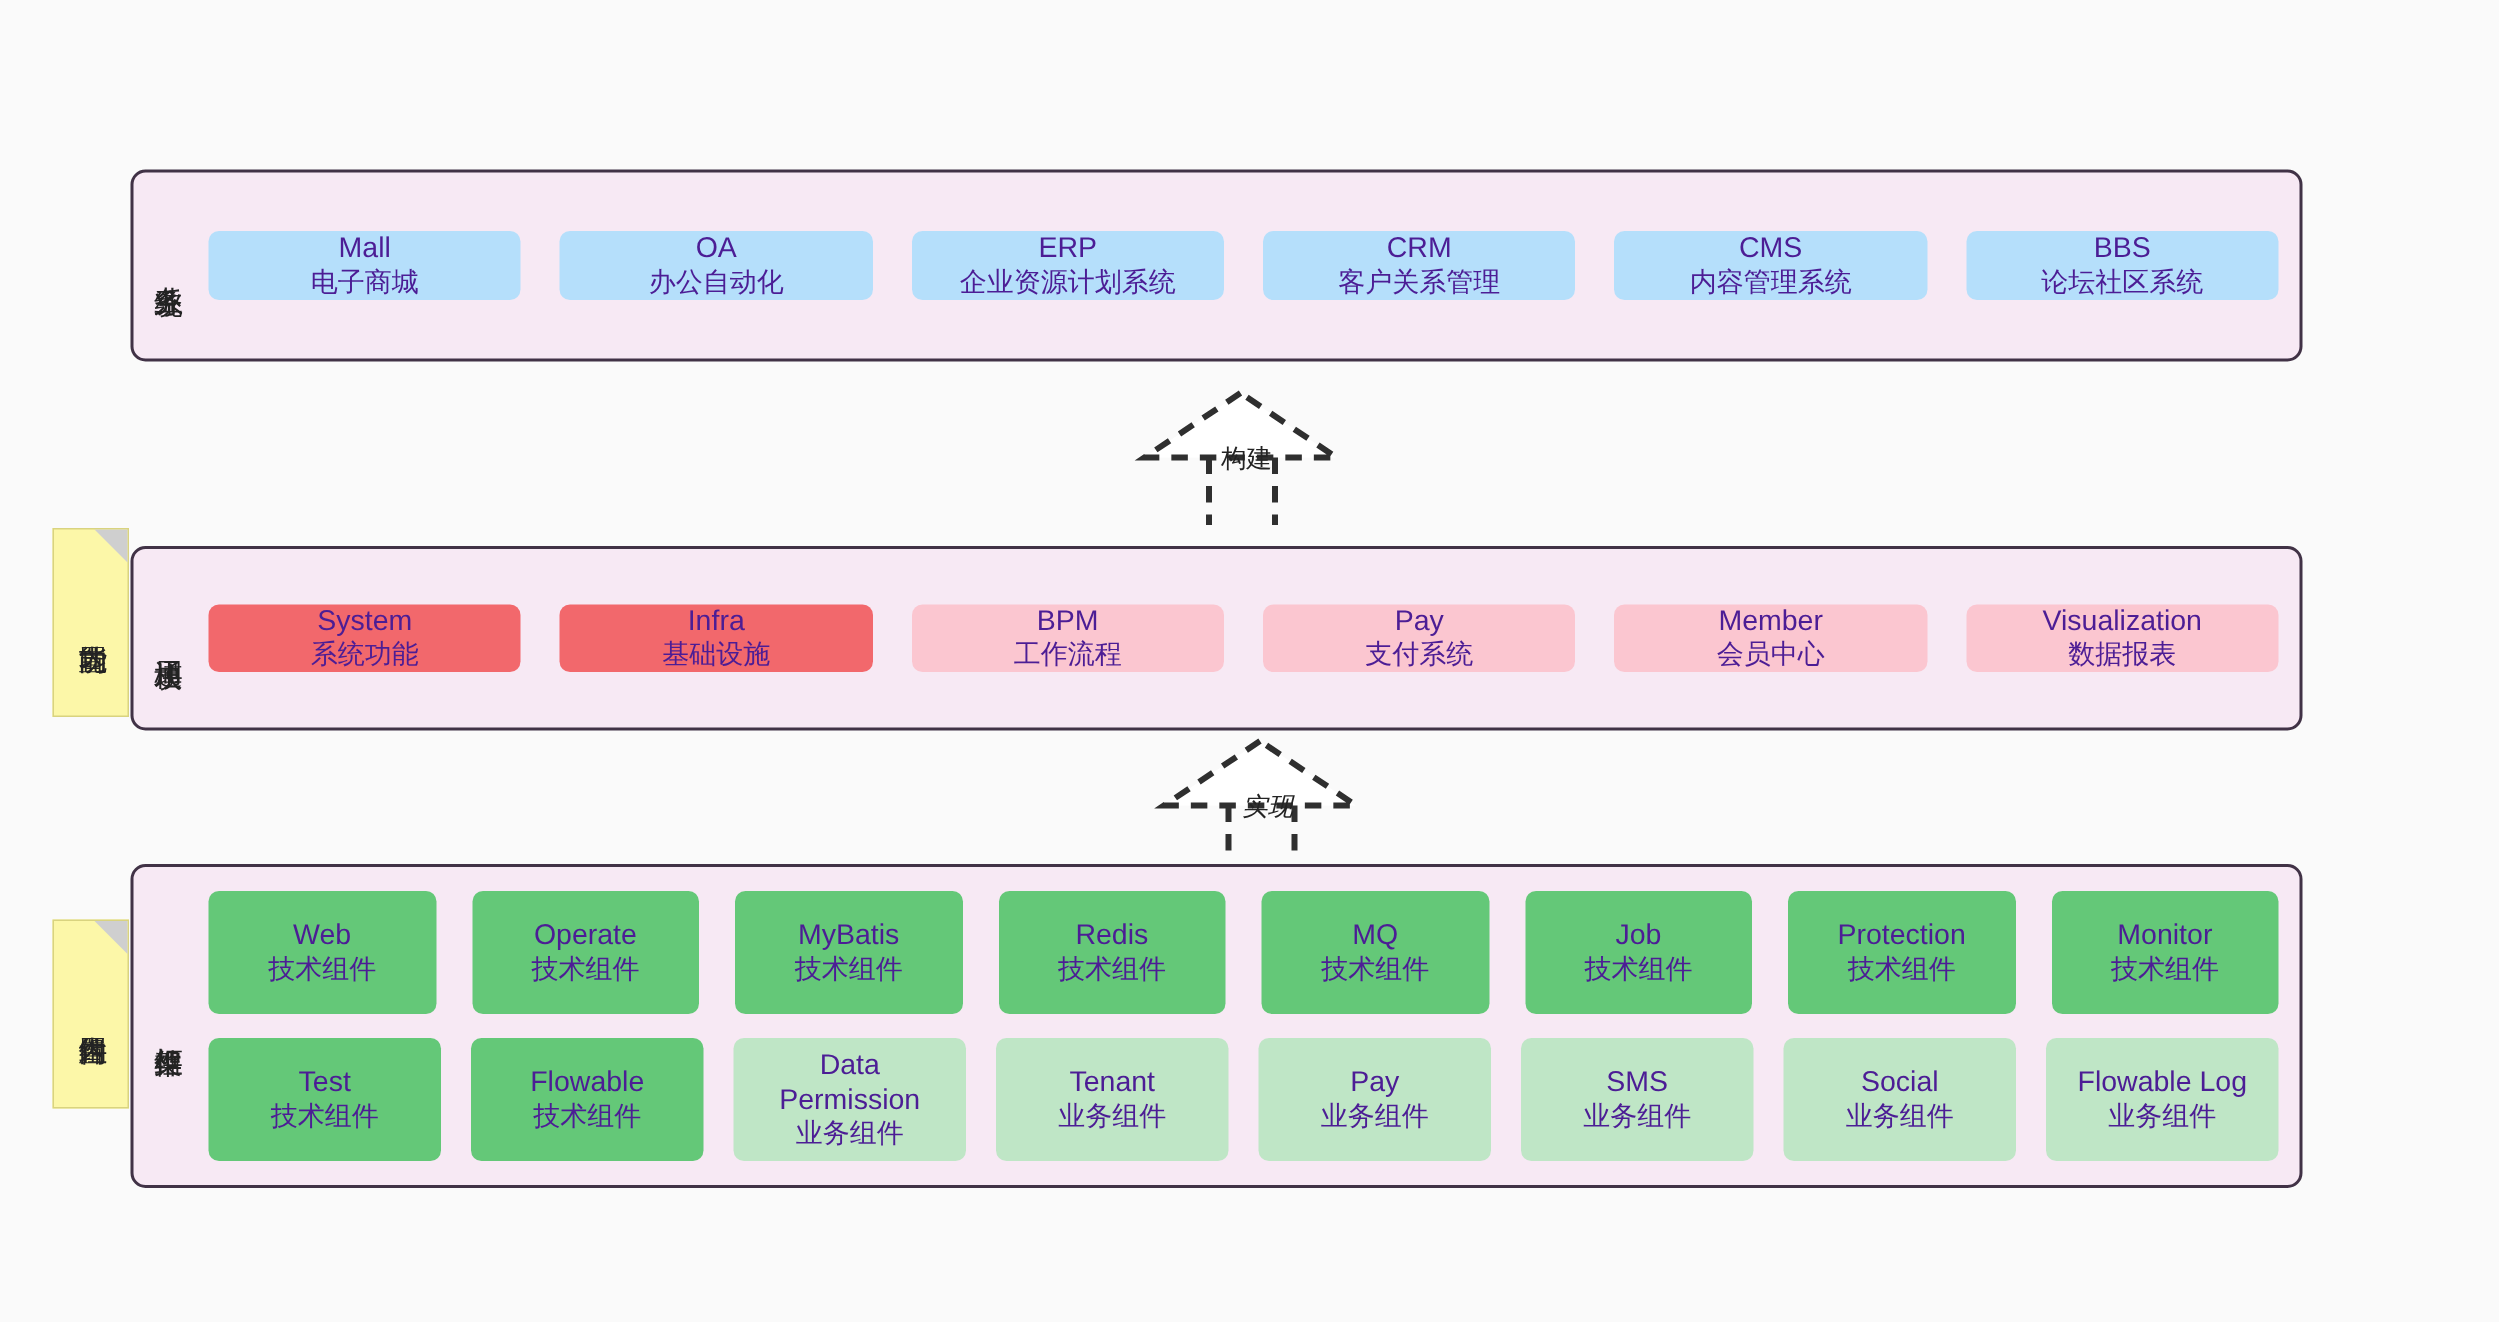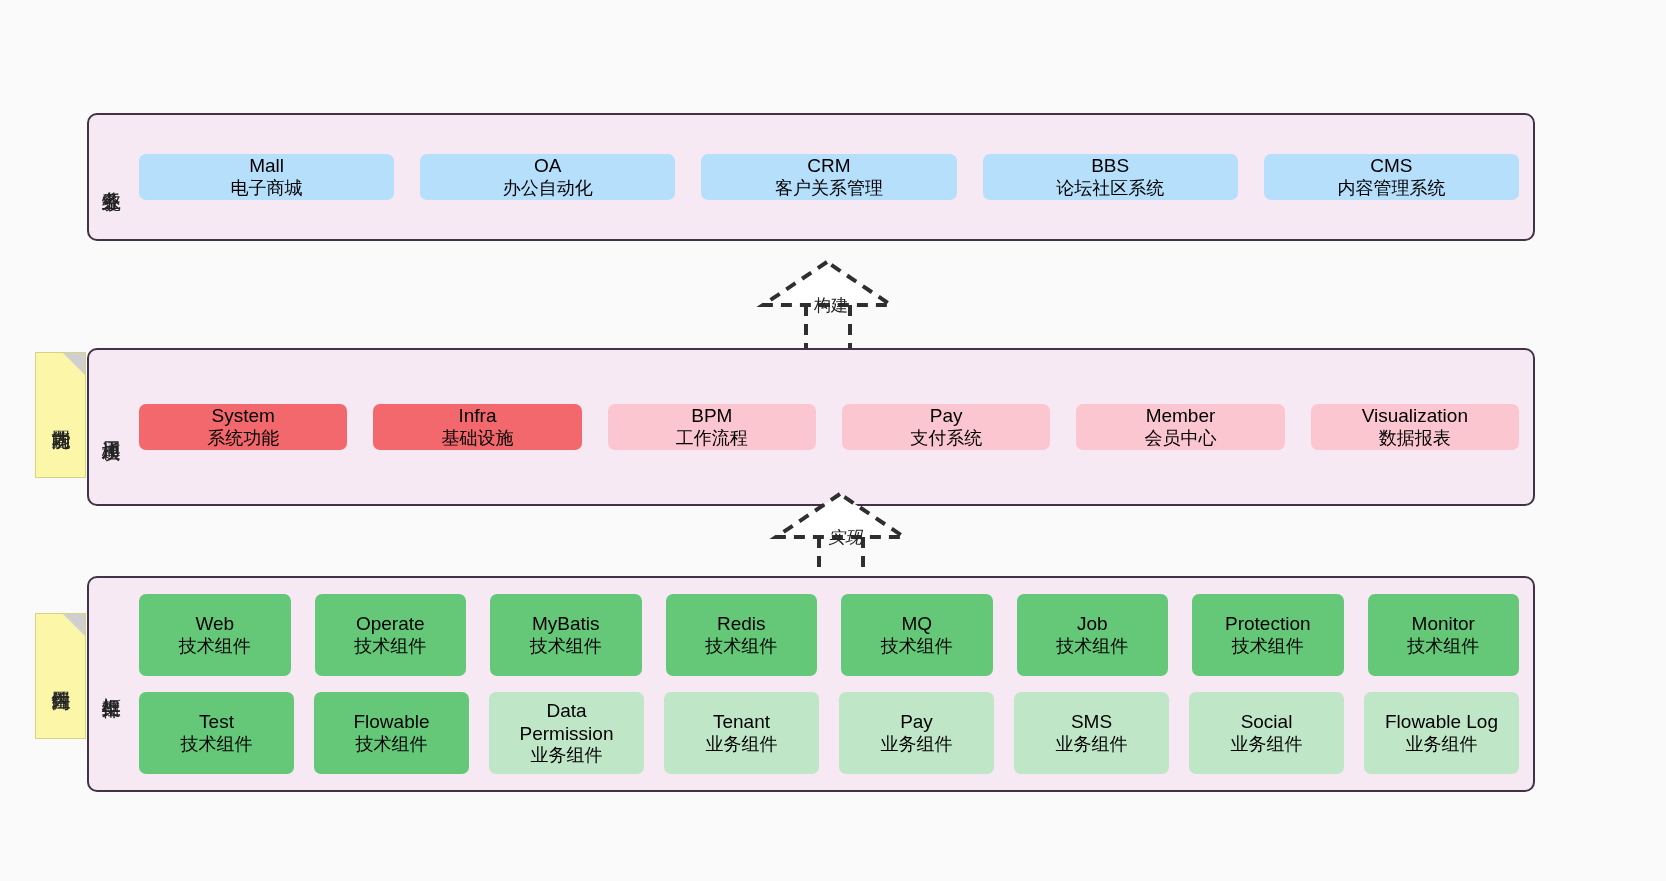--- a/index.html
+++ b/index.html
@@ -60,21 +60,21 @@
 
   
   .card {
     flex: 1 1 0;
     border-radius: 7px;
     display: flex;
     flex-direction: column;
     align-items: center;
     justify-content: center;
     text-align: center;
-    color: #000000;
+    color: #4c1d95;
     line-height: 1.22;
     box-sizing: border-box;
     padding: 0 6px;
   }
   .card .t1 { font-size: 19px; }
   .card .t2 { font-size: 18px; }
 
   .c-blue       { background: #b5dffb; }
   .c-red        { background: #f2686c; }
   .c-pink       { background: #fbc6d0; align-items: center; }
@@ -130,30 +130,34 @@
       <div class="row">
         <div class="card c-blue">
           <div class="t1">Mall</div>
           <div class="t2">电子商城</div>
         </div>
         <div class="card c-blue">
           <div class="t1">OA</div>
           <div class="t2">办公自动化</div>
         </div>
         <div class="card c-blue">
+          <div class="t1">ERP</div>
+          <div class="t2">企业资源计划系统</div>
+        </div>
+        <div class="card c-blue">
           <div class="t1">CRM</div>
           <div class="t2">客户关系管理</div>
         </div>
         <div class="card c-blue">
+          <div class="t1">CMS</div>
+          <div class="t2">内容管理系统</div>
+        </div>
+        <div class="card c-blue">
           <div class="t1">BBS</div>
           <div class="t2">论坛社区系统</div>
-        </div>
-        <div class="card c-blue">
-          <div class="t1">CMS</div>
-          <div class="t2">内容管理系统</div>
         </div>
       </div>
     </div>
   </div>
 
   <div class="arrow-wrap" style="left:755px; top:255px; width:150px; height:95px;">
     <svg width="150" height="95" viewBox="0 0 150 95">
 
       <polygon points="72,7 8,50 136,50" fill="#ffffff" stroke="#2f2f2f" stroke-width="4" stroke-dasharray="11,8" stroke-linejoin="miter"></polygon>
 
@@ -161,21 +165,21 @@
       <line x1="95" y1="50" x2="95" y2="95" stroke="#2f2f2f" stroke-width="4" stroke-dasharray="11,8"></line>
     </svg>
   </div>
   <div class="arrow-label" style="left:814px; top:294px;">构建</div>
 
   <div class="note" style="left:35px; top:352px; width:51px; height:126px;">
     <span class="fold"></span>
     <span>内置功能</span>
   </div>
 
-  <div class="layer" style="left:87px; top:348px; width:1448px; height:158px;">
+  <div class="layer" style="left:87px; top:364px; width:1448px; height:123px;">
     <div class="layer-title">通用模块</div>
     <div class="layer-body">
       <div class="row">
         <div class="card c-red">
           <div class="t1">System</div>
           <div class="t2">系统功能</div>
         </div>
         <div class="card c-red">
           <div class="t1">Infra</div>
           <div class="t2">基础设施</div>

